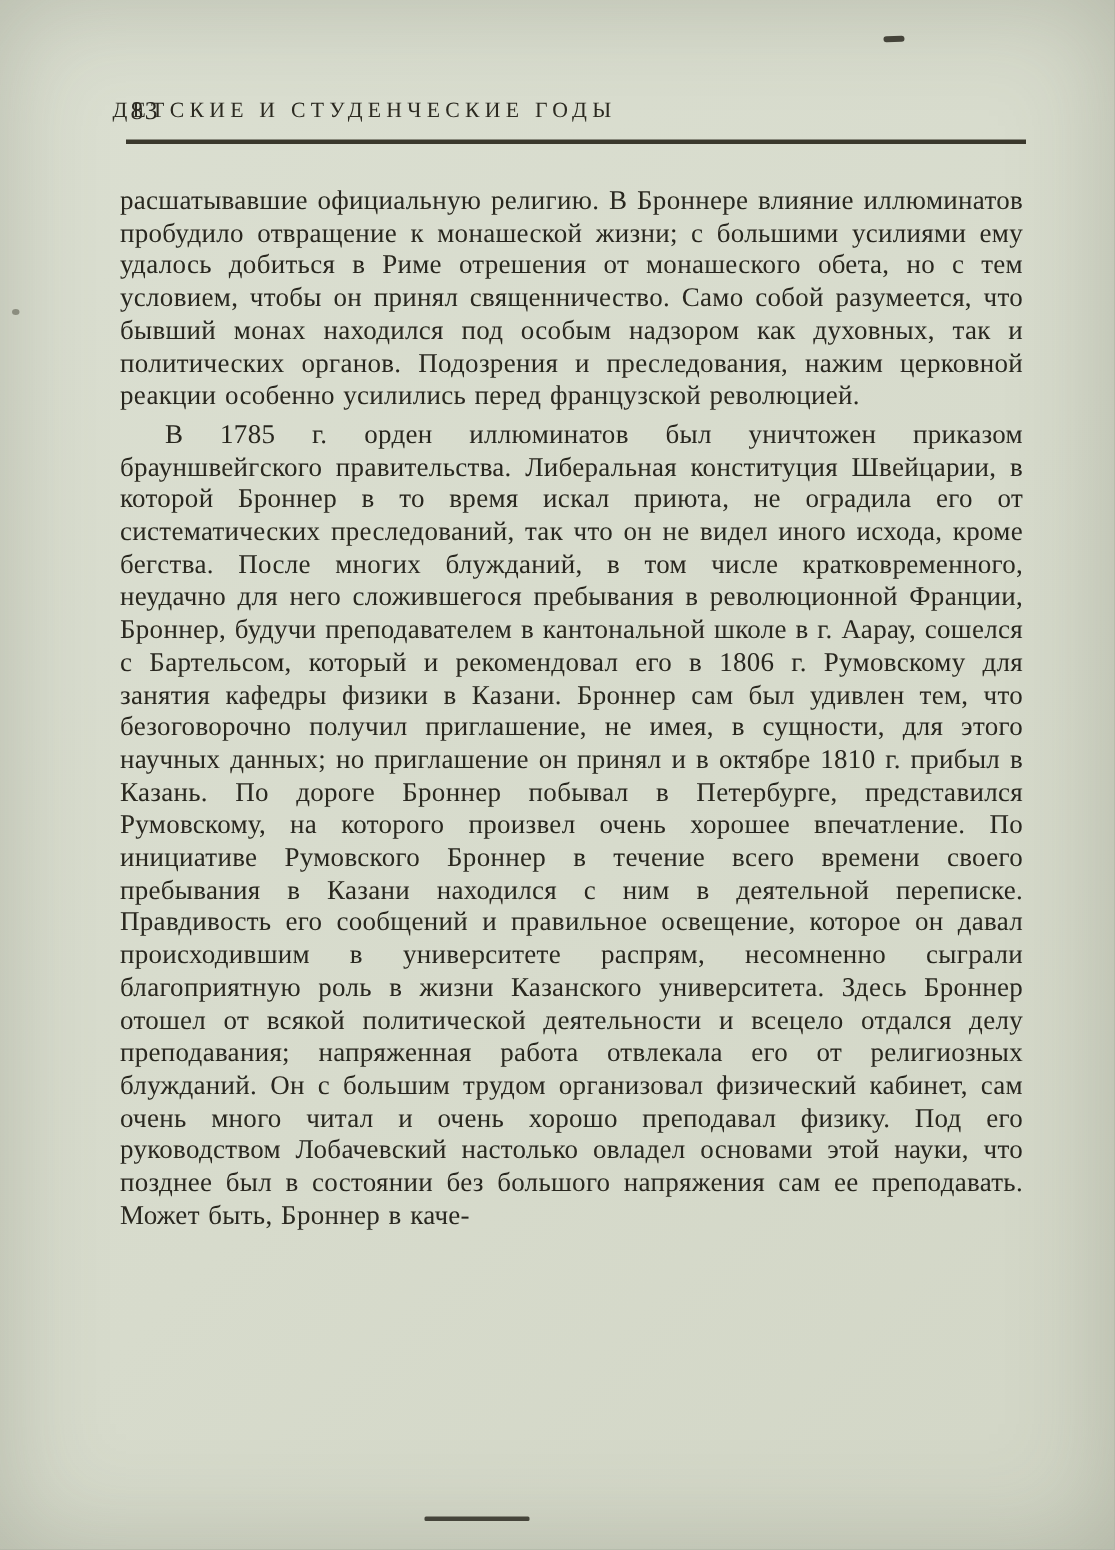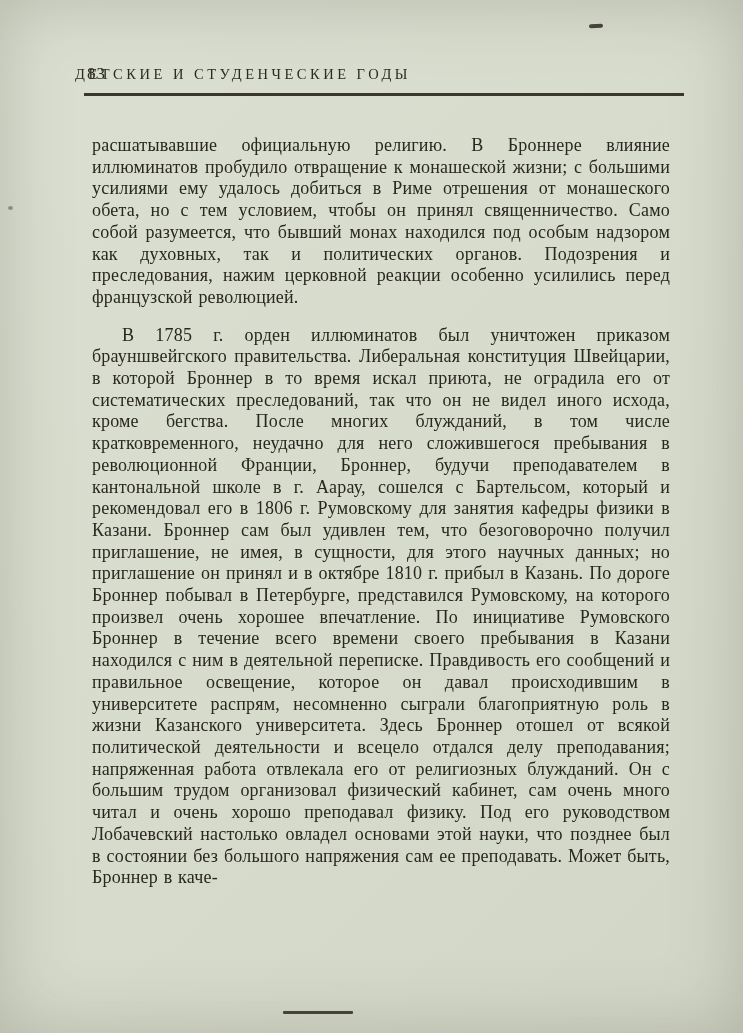--- a/index.html
+++ b/index.html
@@ -58,21 +58,21 @@
     width: 610px;
     font-size: 18px;
     line-height: 21.7px;
     text-align: justify;
     letter-spacing: 0.2px;
     word-spacing: 1px;
     hyphens: auto;
     -webkit-hyphens: auto;
   }
   .body-text p {
-    margin: 16px;
+    margin: 4px;
   }
   .body-text p.indent {
     text-indent: 30px;
   }
   .artifact {
     position: absolute;
     background: #45443a;
   }
   .artifact-top-dash {
     left: 589px;

